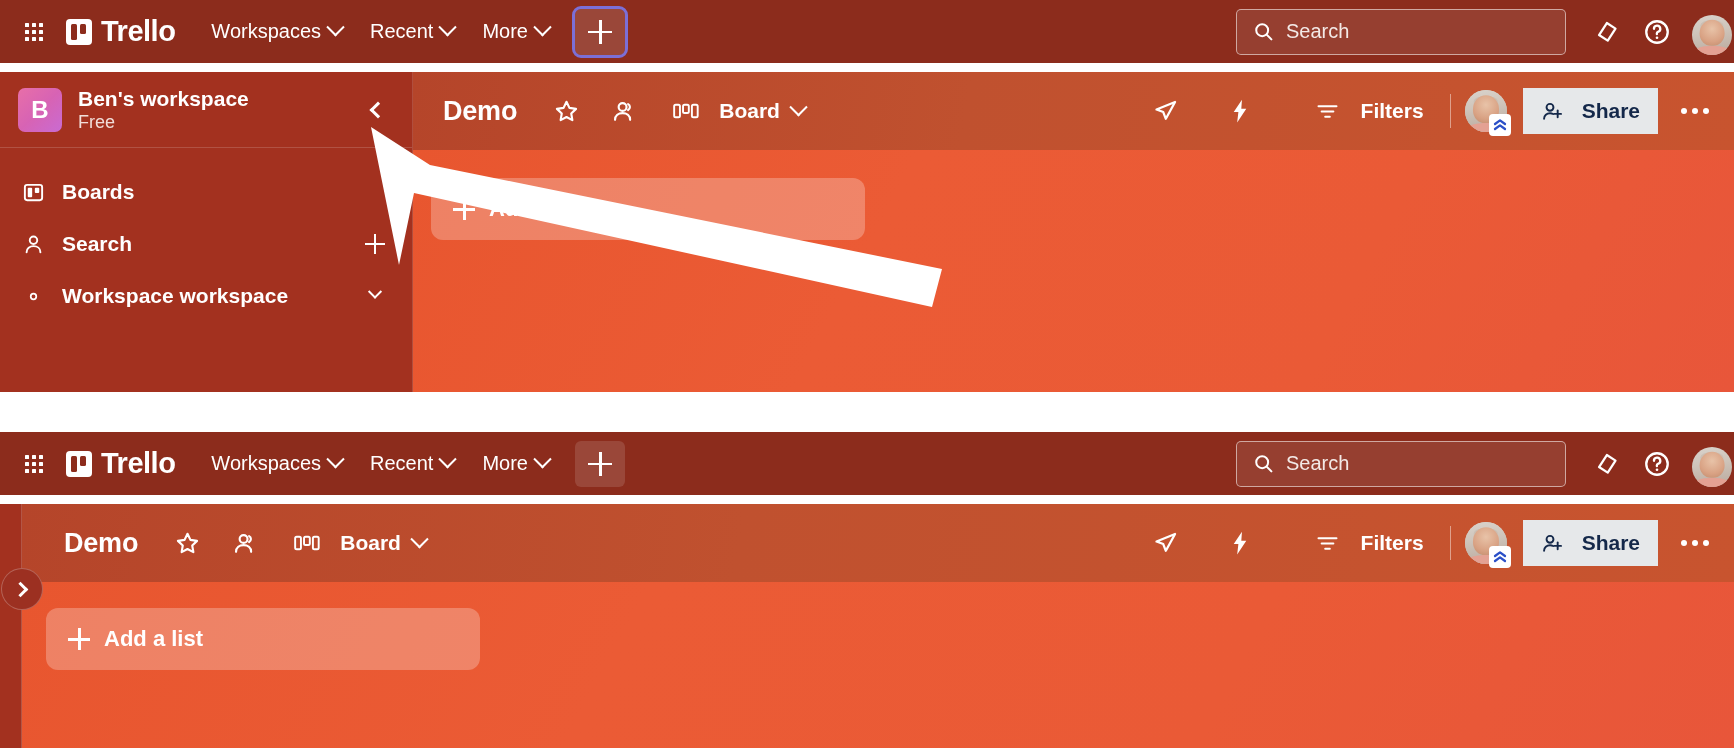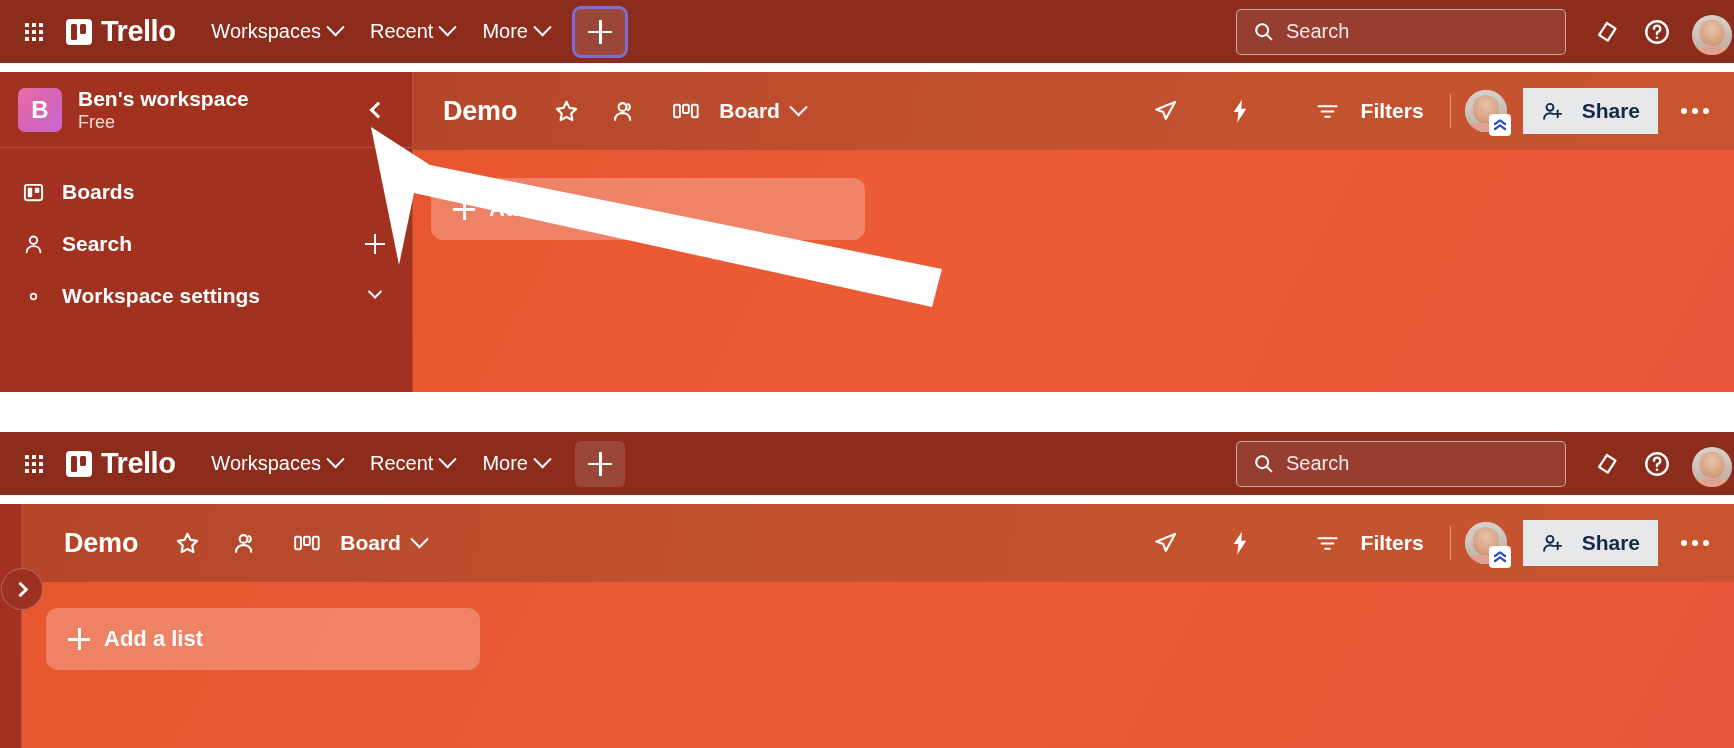--- a/index.html
+++ b/index.html
@@ -283,21 +283,21 @@
         </div>
 
         <div class="ws-item">
           <span class="ic">
             <svg width="23" height="23" viewBox="0 0 24 24" fill="#fff">
               <path d="M12 8.2a3.8 3.8 0 1 0 0 7.6 3.8 3.8 0 0 0 0-7.6zm0 5.8a2 2 0 1 1 0-4 2 2 0 0 1 0 4z"></path>
               <path d="M13.4 2h-2.8l-.45 2.2a7.9 7.9 0 0 0-1.6.67L6.7 3.7 4.7 5.7l1.17 1.85a7.9 7.9 0 0 0-.67 1.6L3 9.6v2.8l2.2.45c.16.56.39 1.1.67 1.6L4.7 16.3l2 2 1.85-1.17c.5.28 1.04.51 1.6.67L10.6 20h2.8l.45-2.2c.56-.16 1.1-.39 1.6-.67L17.3 18.3l2-2-1.17-1.85c.28-.5.51-1.04.67-1.6L21 12.4V9.6l-2.2-.45a7.9 7.9 0 0 0-.67-1.6L19.3 5.7l-2-2-1.85 1.17a7.9 7.9 0 0 0-1.6-.67L13.4 2z" opacity="0"></path>
               <path d="M12 3.2l.9 1.9 2.05-.52.55 2.05 1.9.9-1.05 1.82 1.05 1.82-1.9.9-.55 2.05-2.05-.52L12 16.5l-.9-1.9-2.05.52-.55-2.05-1.9-.9 1.05-1.82L6.6 8.53l1.9-.9.55-2.05 2.05.52.9-1.9z" opacity="0"></path>
             </svg>
           </span>
-          <span class="lbl">Workspace settings</span>
+          <span class="lbl">Workspace workspace</span>
           <span class="tail">
               <span class="chev chev-sm"></span>
             </span>
         </div>
       </div>
 
     </div>
 
     <div class="boardbar" style="top:72px; left:413px; width:1321px;">
       <div class="board-left" style="padding-left:30px;">

